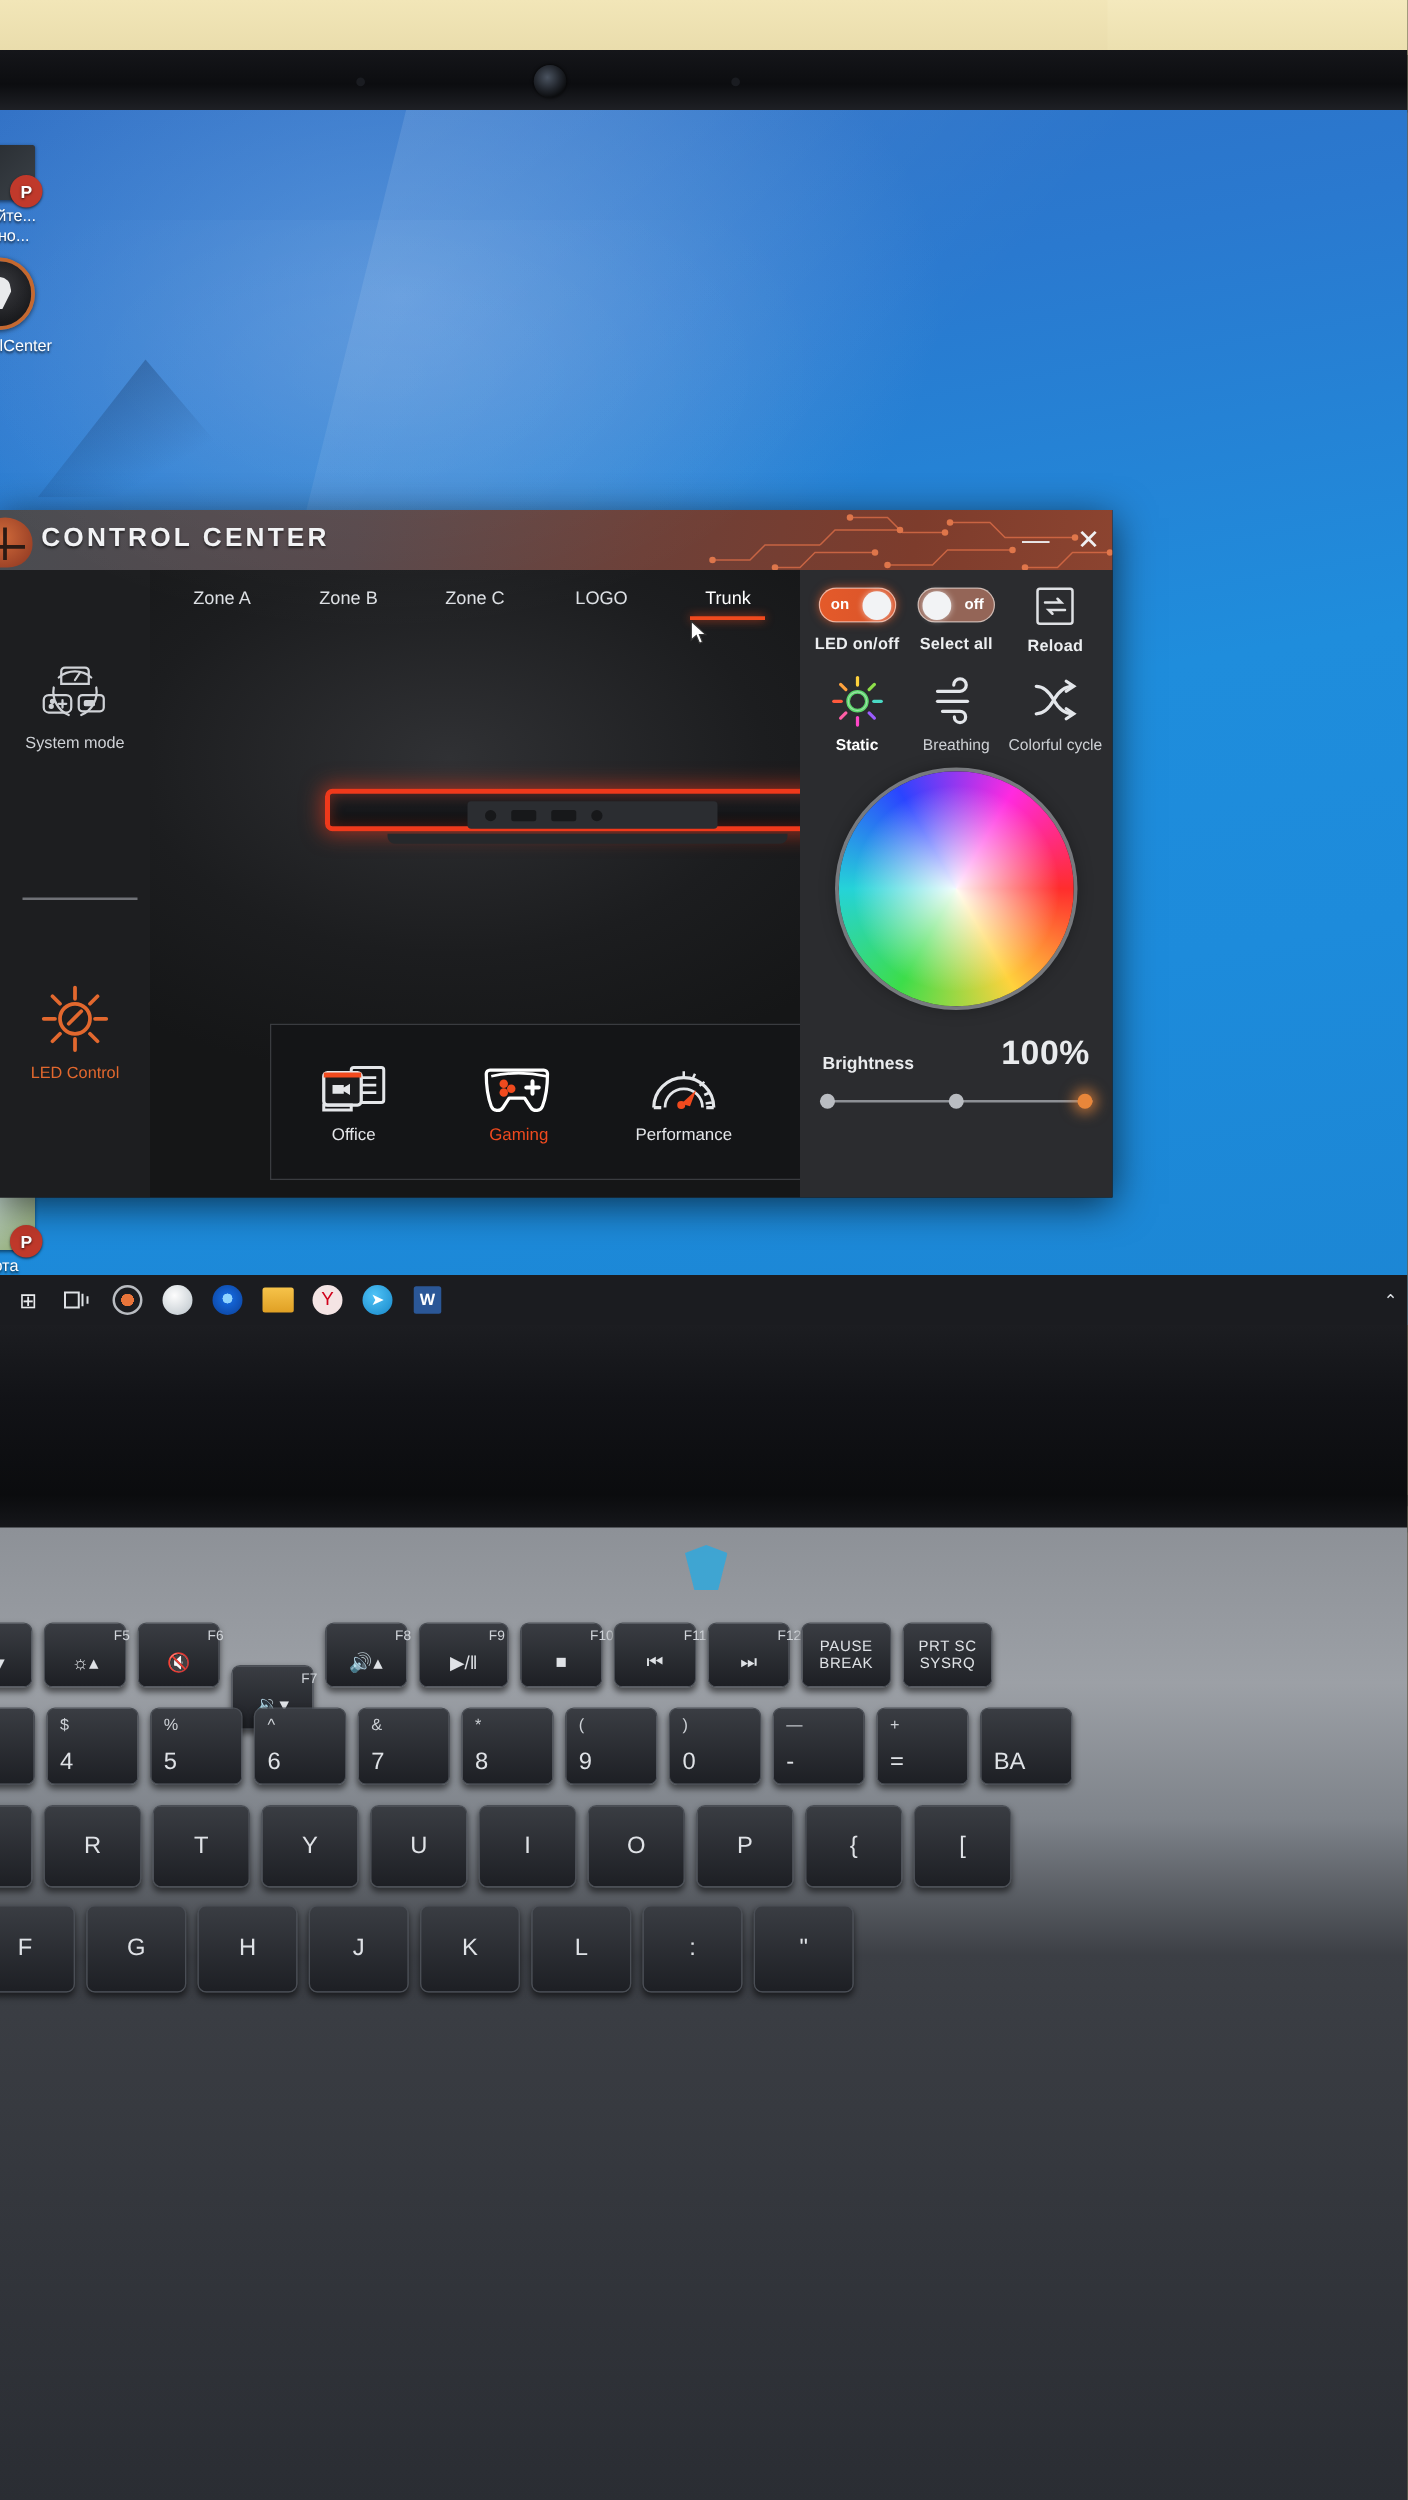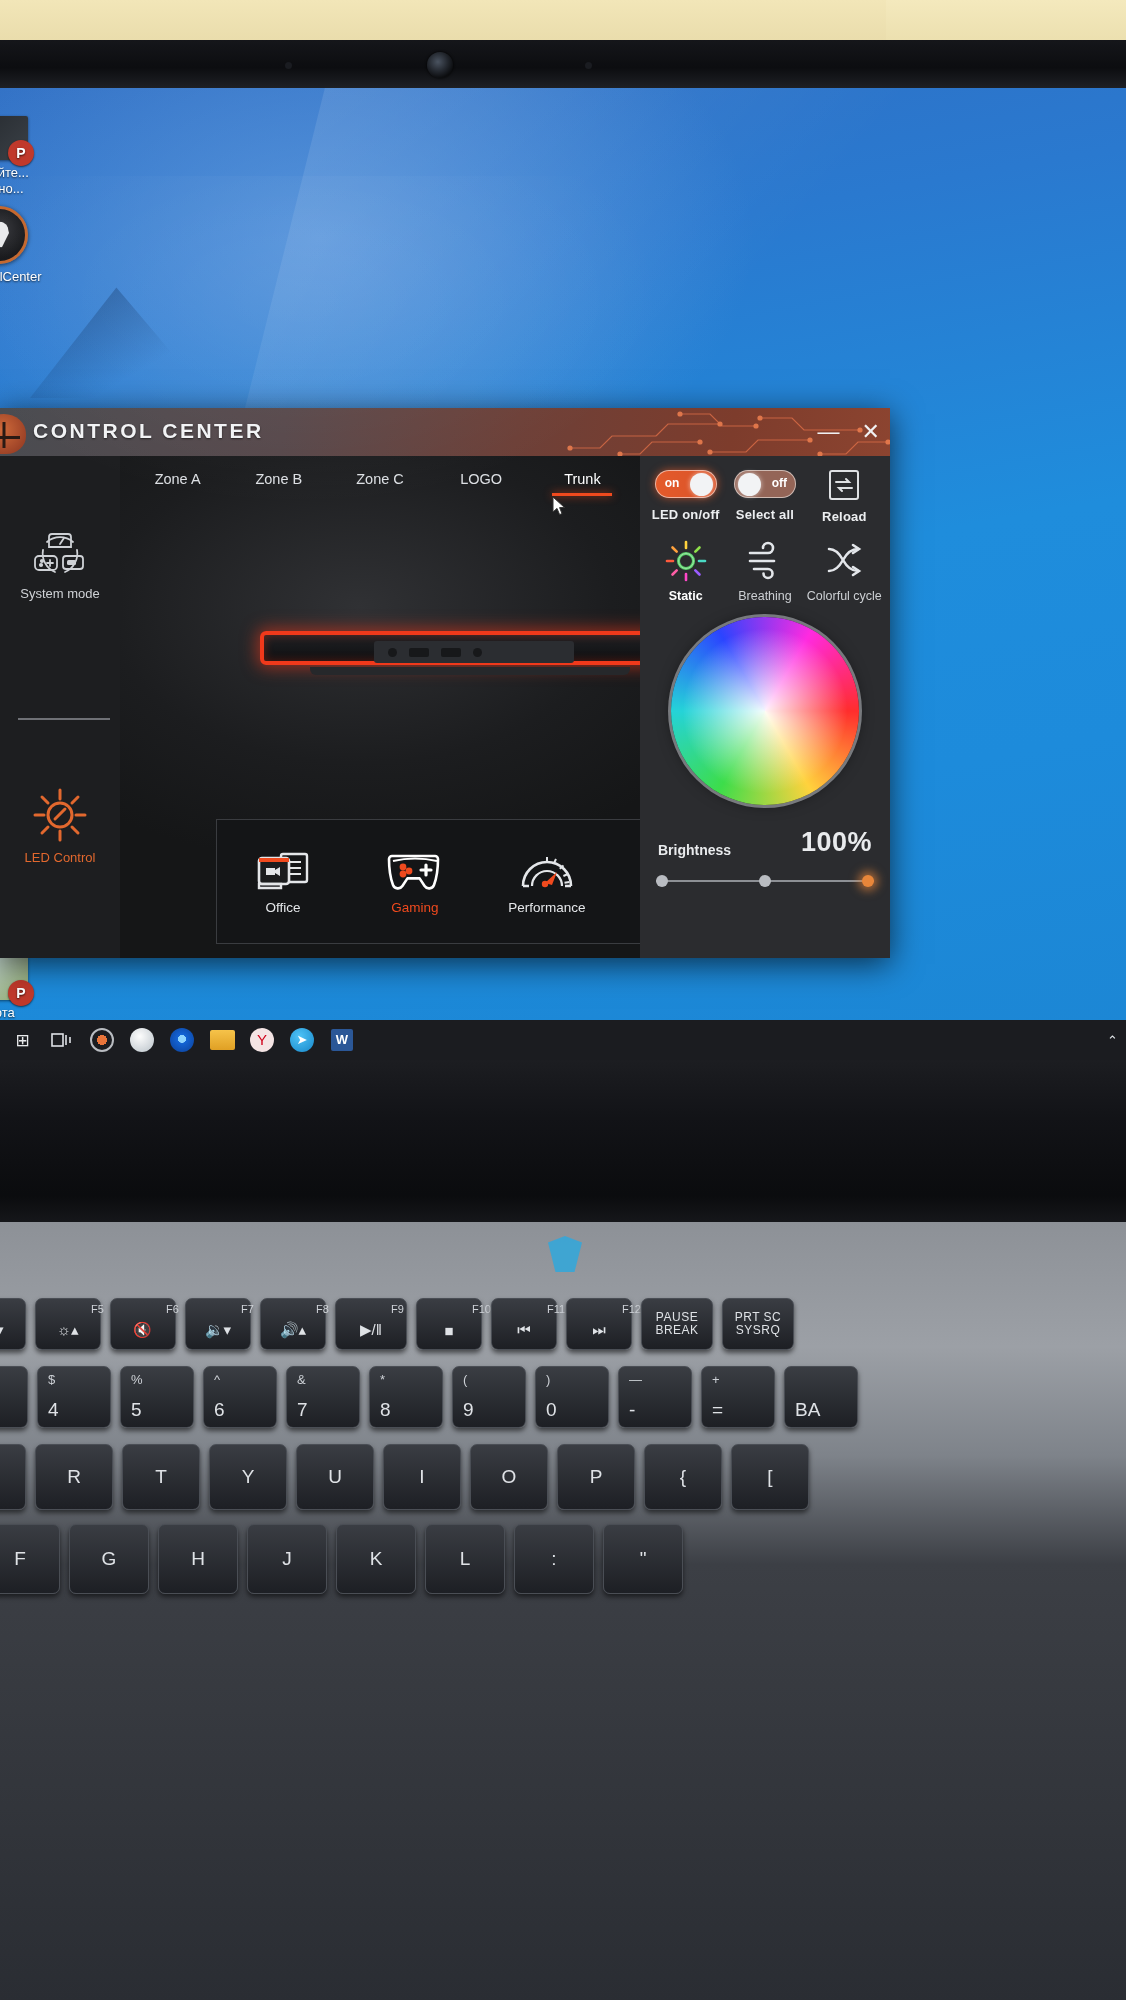--- a/index.html
+++ b/index.html
@@ -554,21 +554,21 @@
          <span class="ctr" style="top:62%;font-size:15px;">☼▾</span>
       </div>
       <div class="key" style="width: 66px; height: 52px;">
         <span class="fn">F5</span>
          <span class="ctr" style="top:62%;font-size:15px;">☼▴</span>
       </div>
       <div class="key" style="width: 66px; height: 52px;">
         <span class="fn">F6</span>
          <span class="ctr" style="top:62%;font-size:15px;">🔇</span>
       </div>
-      <div class="key" style="width: 66px; height: 52px;">
+      <div class="key" style="width: 66px; height: 52px; margin-top: 34px;">
         <span class="fn">F7</span>
          <span class="ctr" style="top:62%;font-size:15px;">🔉▾</span>
       </div>
       <div class="key" style="width: 66px; height: 52px;">
         <span class="fn">F8</span>
          <span class="ctr" style="top:62%;font-size:15px;">🔊▴</span>
       </div>
       <div class="key" style="width: 72px; height: 52px;">
         <span class="fn">F9</span>
          <span class="ctr" style="top:62%;font-size:15px;">▶/‖</span>

